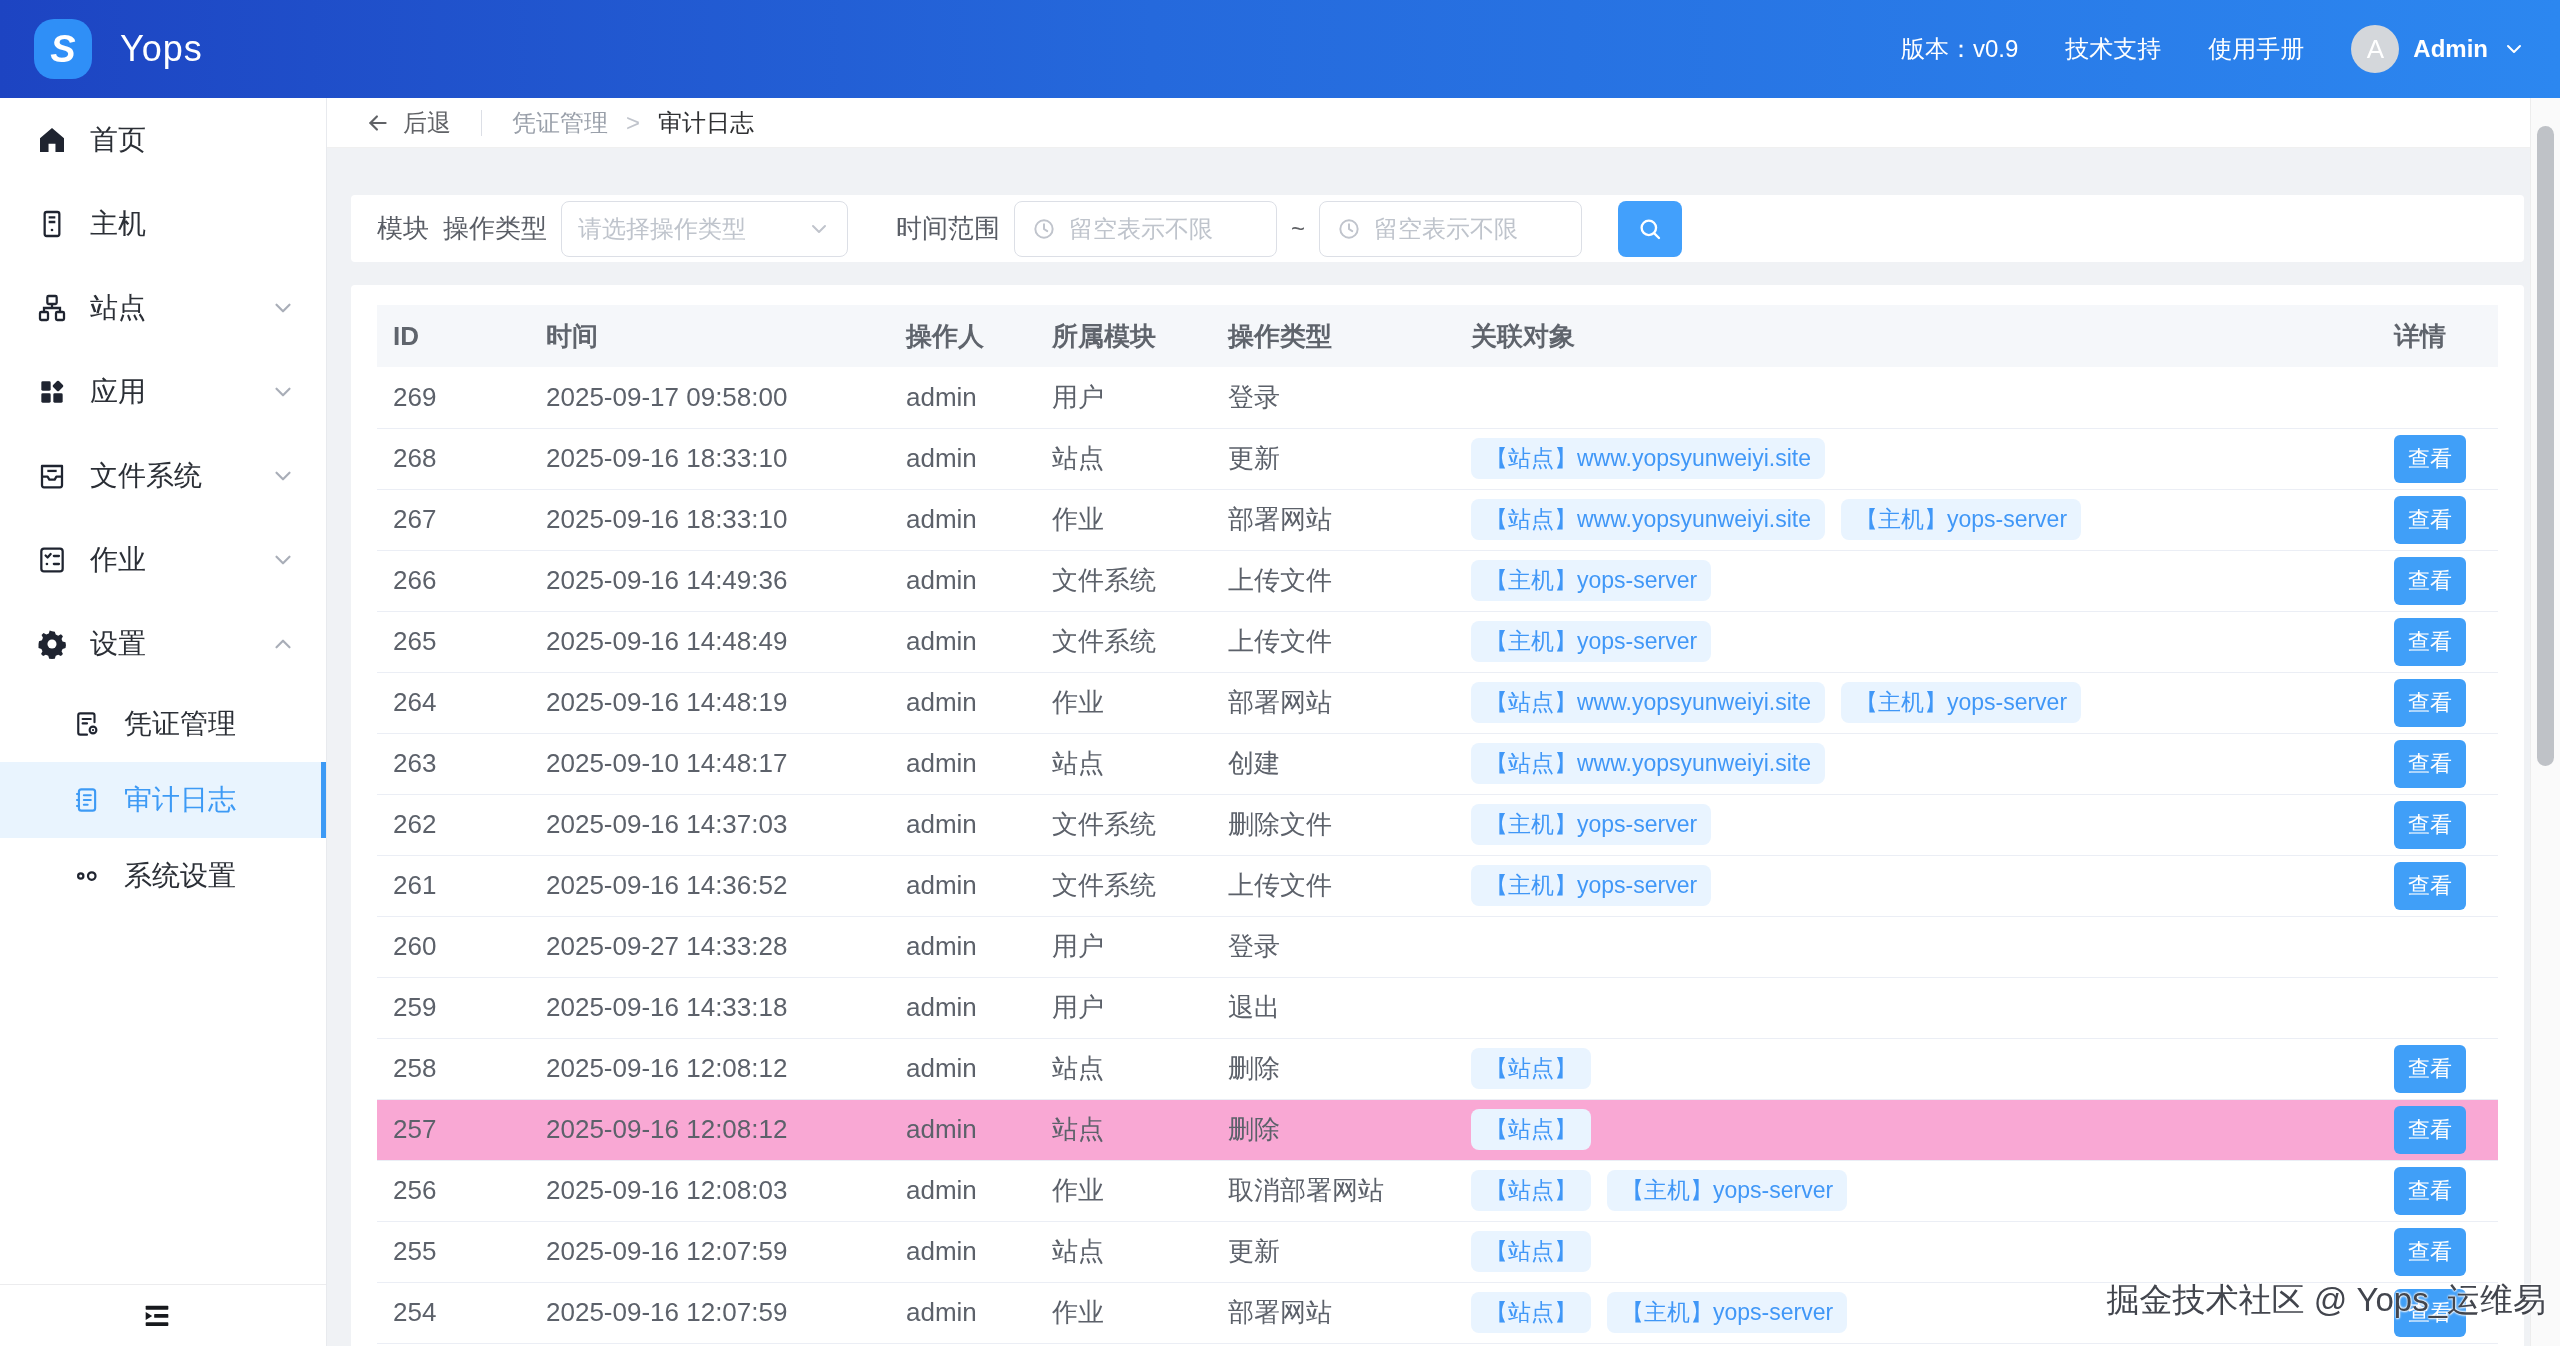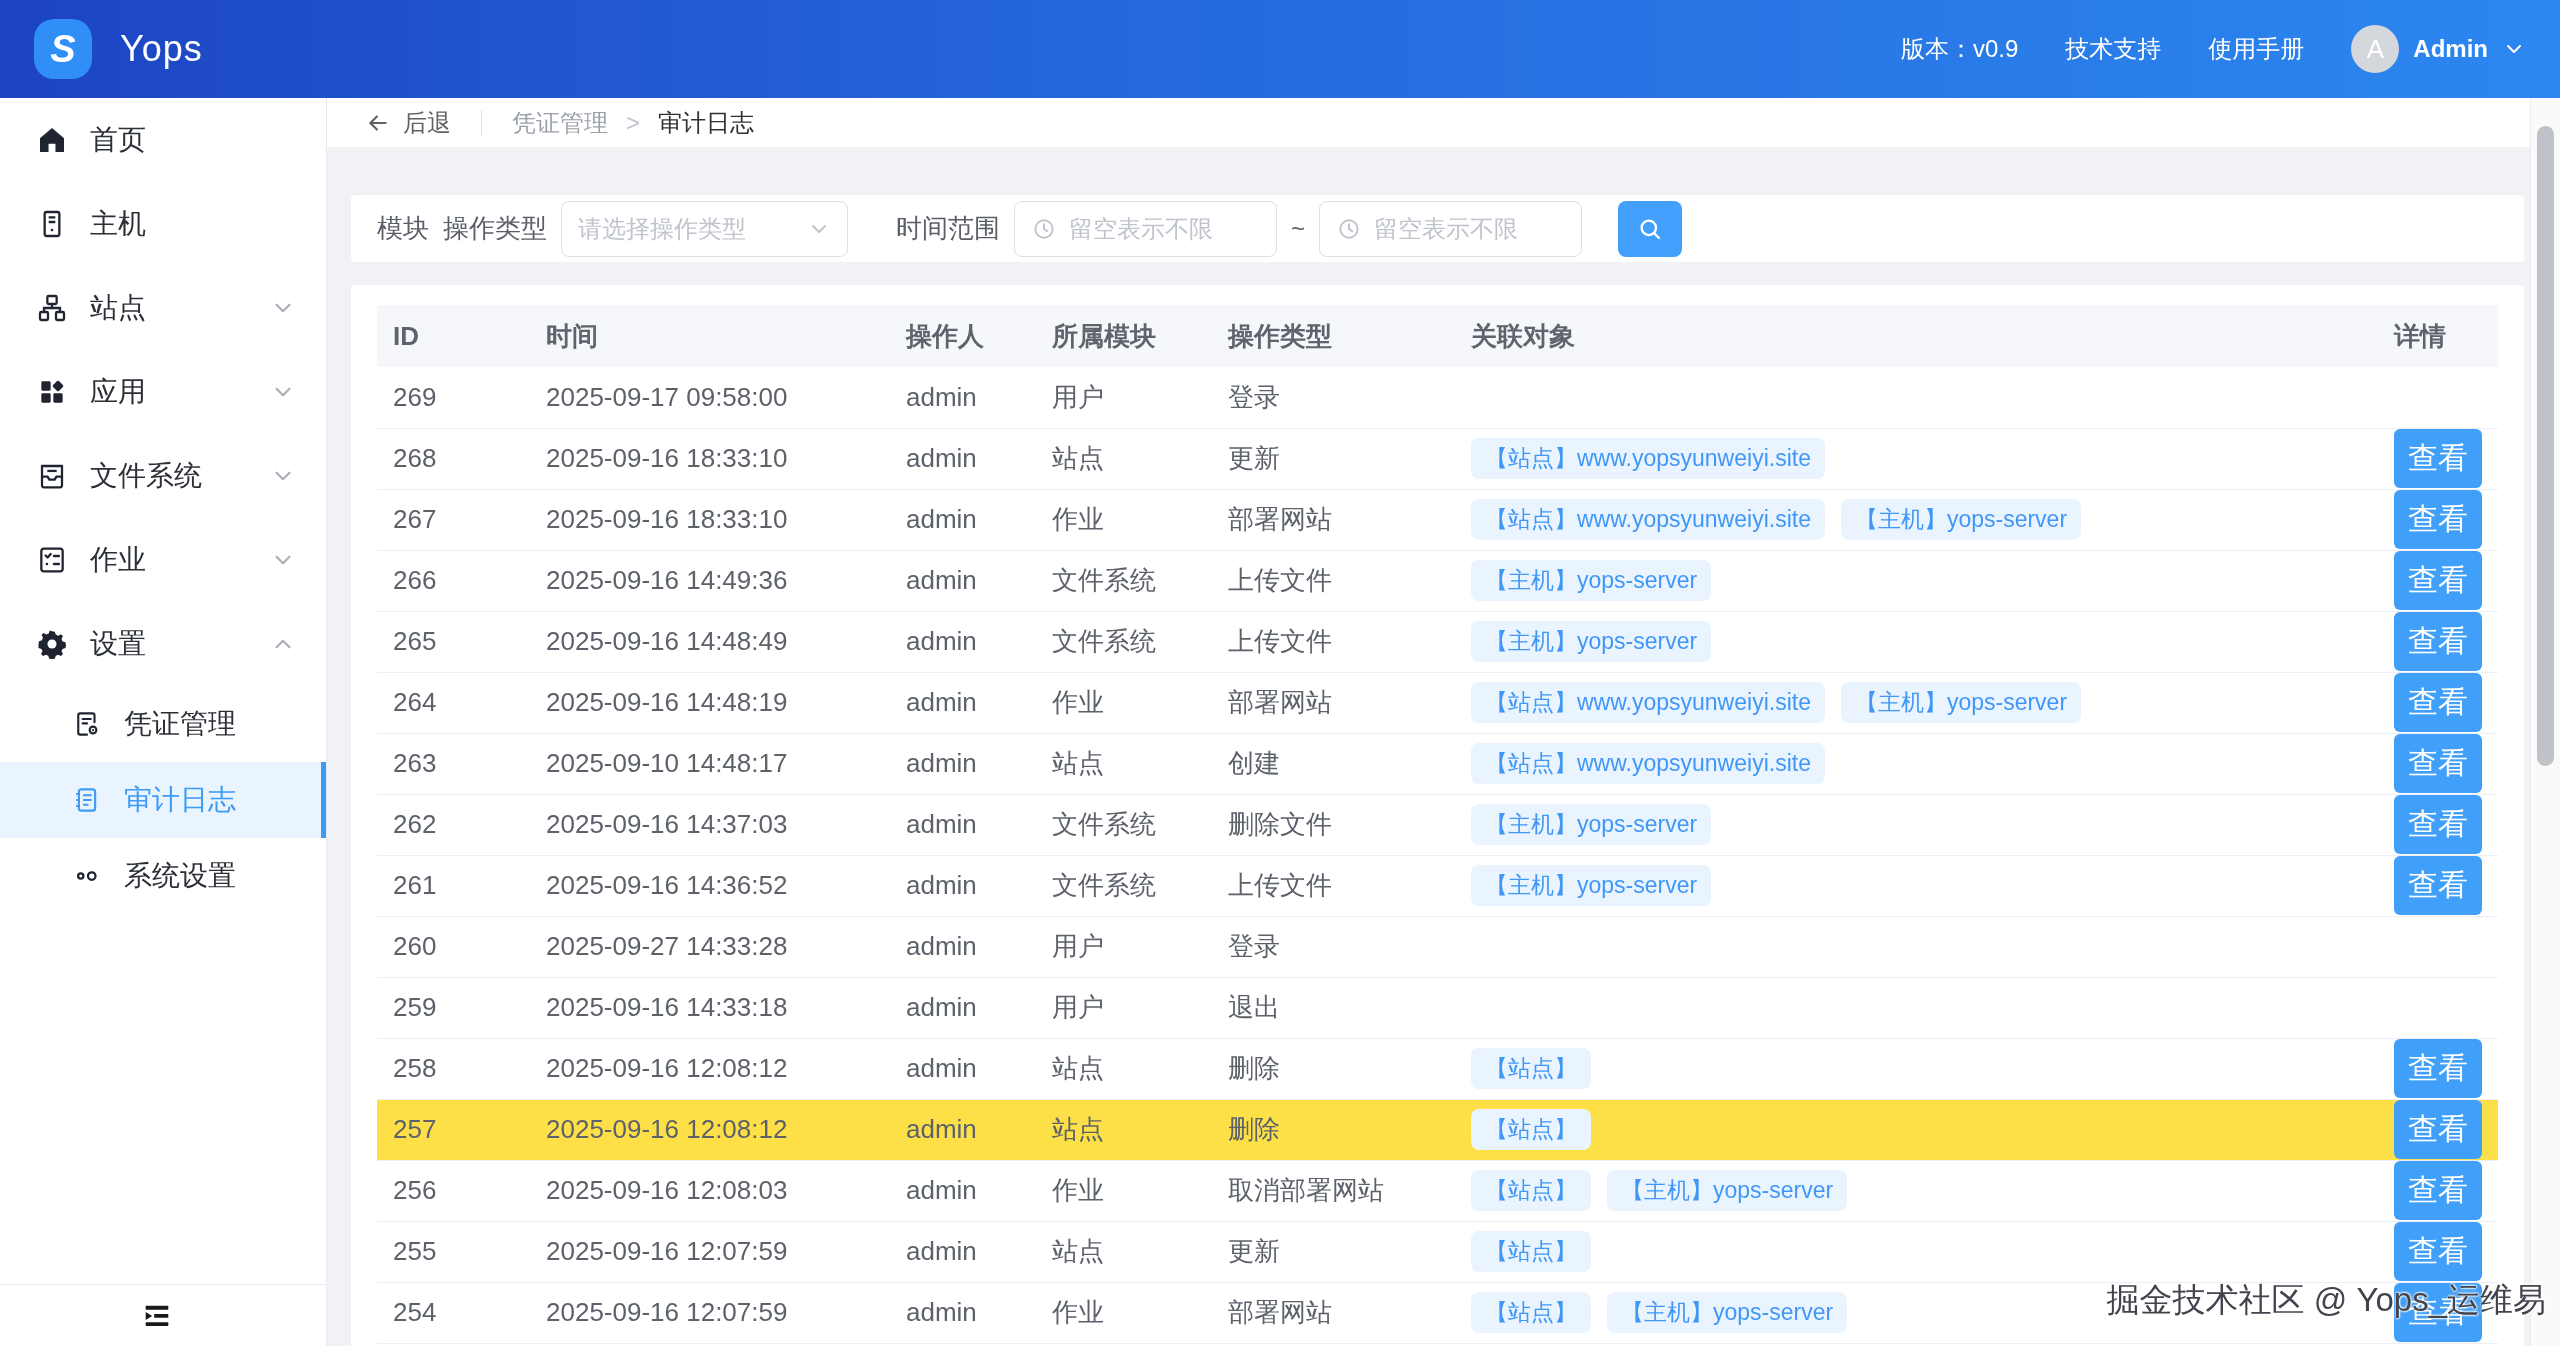--- a/index.html
+++ b/index.html
@@ -74,25 +74,25 @@
   .range-sep { color:#606266; font-size:24px; margin:0 14px; }
   .search-btn { width:64px; height:56px; background:#42a0fc; border:none; border-radius:8px; cursor:pointer;
     display:flex; align-items:center; justify-content:center; margin-left:36px; }
   .search-btn svg { width:28px; height:28px; }
 
   
   .table-card { background:#fff; border-radius:4px; margin-top:23px; padding:20px 26px 0 26px; height:1100px; }
   table { width:100%; border-collapse:collapse; table-layout:fixed; }
   th { height:62px; background:#f5f7fa; text-align:left; font-size:26px; font-weight:600; color:#5f646c; padding:0 0 0 16px; }
   td { height:61px; border-bottom:1px solid #ebeef5; font-size:26px; color:#5c616a; padding:0 0 0 16px; white-space:nowrap; overflow:hidden; }
-  tr.hovered td { background:#fde047; }
+  tr.hovered td { background:#f9a8d4; }
   .col-0{width:153px} .col-1{width:360px} .col-2{width:146px} .col-3{width:176px} .col-4{width:243px} .col-6{width:120px}
   .tag { display:inline-block; background:#e9f4ff; color:#4097f7; font-size:23px; line-height:1;
     padding:9px 14px; border-radius:8px; margin-right:16px; }
-  .view-btn { background:#409ff8; color:#fff; border:none; border-radius:6px; font-size:30px;
+  .view-btn { background:#409ff8; color:#fff; border:none; border-radius:6px; font-size:22px;
     padding:9px 14px; cursor:pointer; font-family:inherit; }
 
   
   .scrollbar { position:absolute; top:98px; right:0; bottom:0; width:30px; background:#fafafa;
     border-left:1px solid #ededed; z-index:40; }
   .scrollbar-thumb { position:absolute; left:6px; width:17px; top:28px; height:640px; background:#bfc2c7; border-radius:9px; }
 
   
   .watermark { position:absolute; right:14px; top:1278px; z-index:60; font-size:33px; color:#42454d;
     text-shadow:0 1px 2px rgba(255,255,255,.9), 0 -1px 2px rgba(255,255,255,.9), 1px 0 2px rgba(255,255,255,.9);

